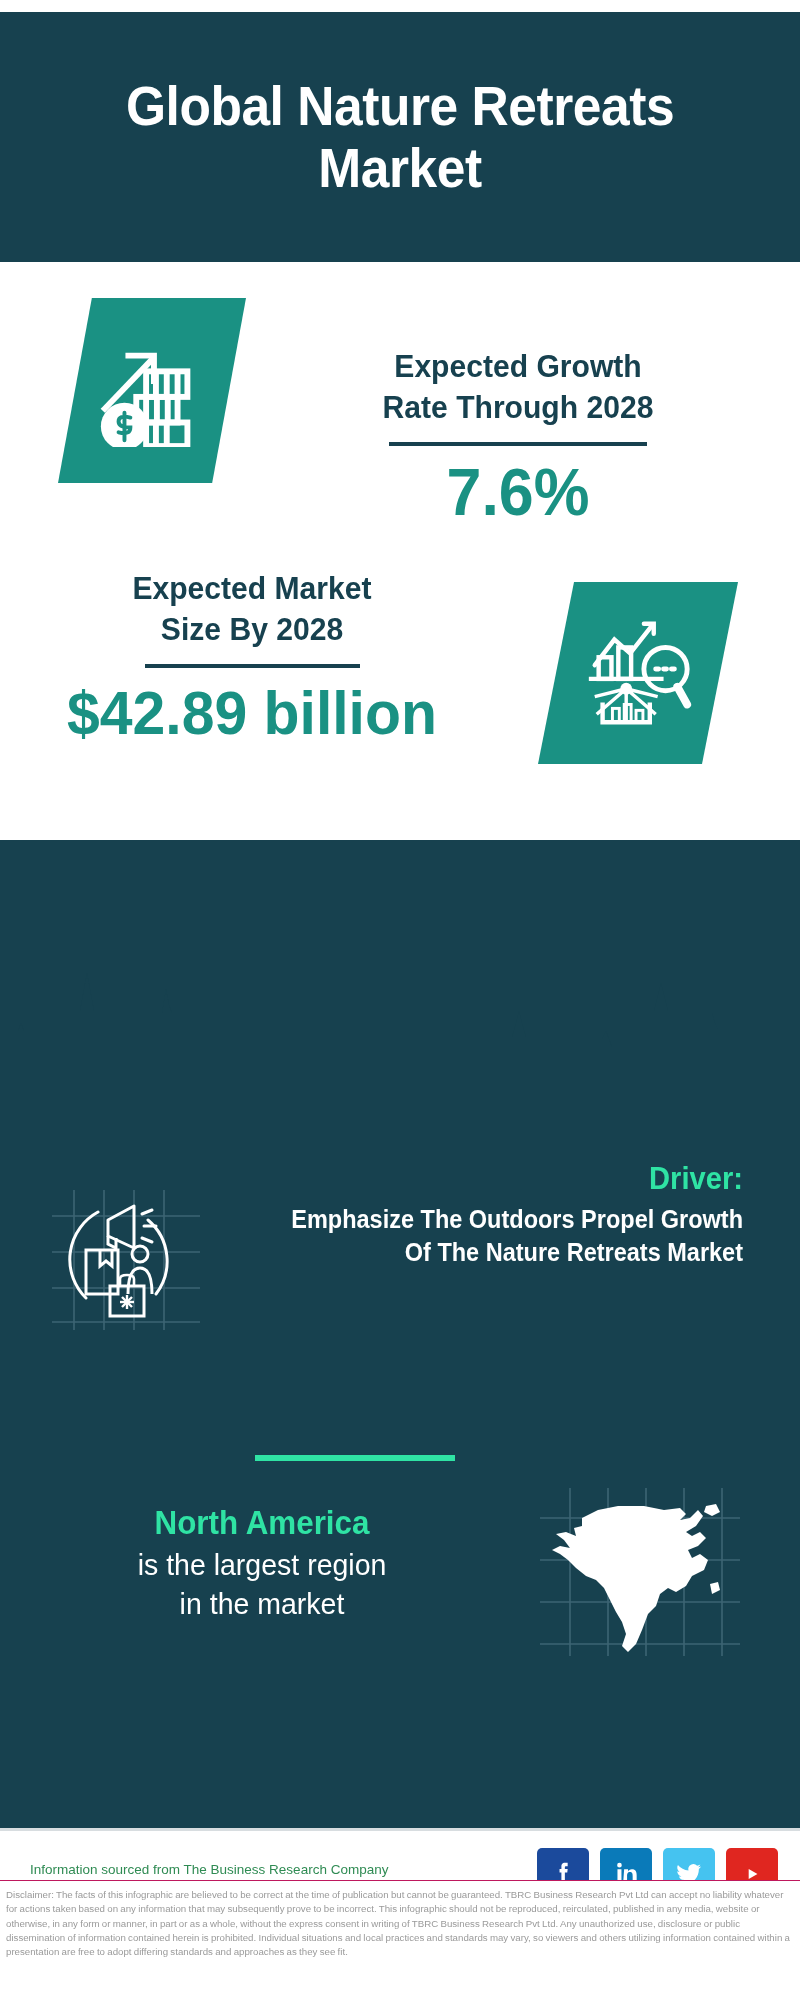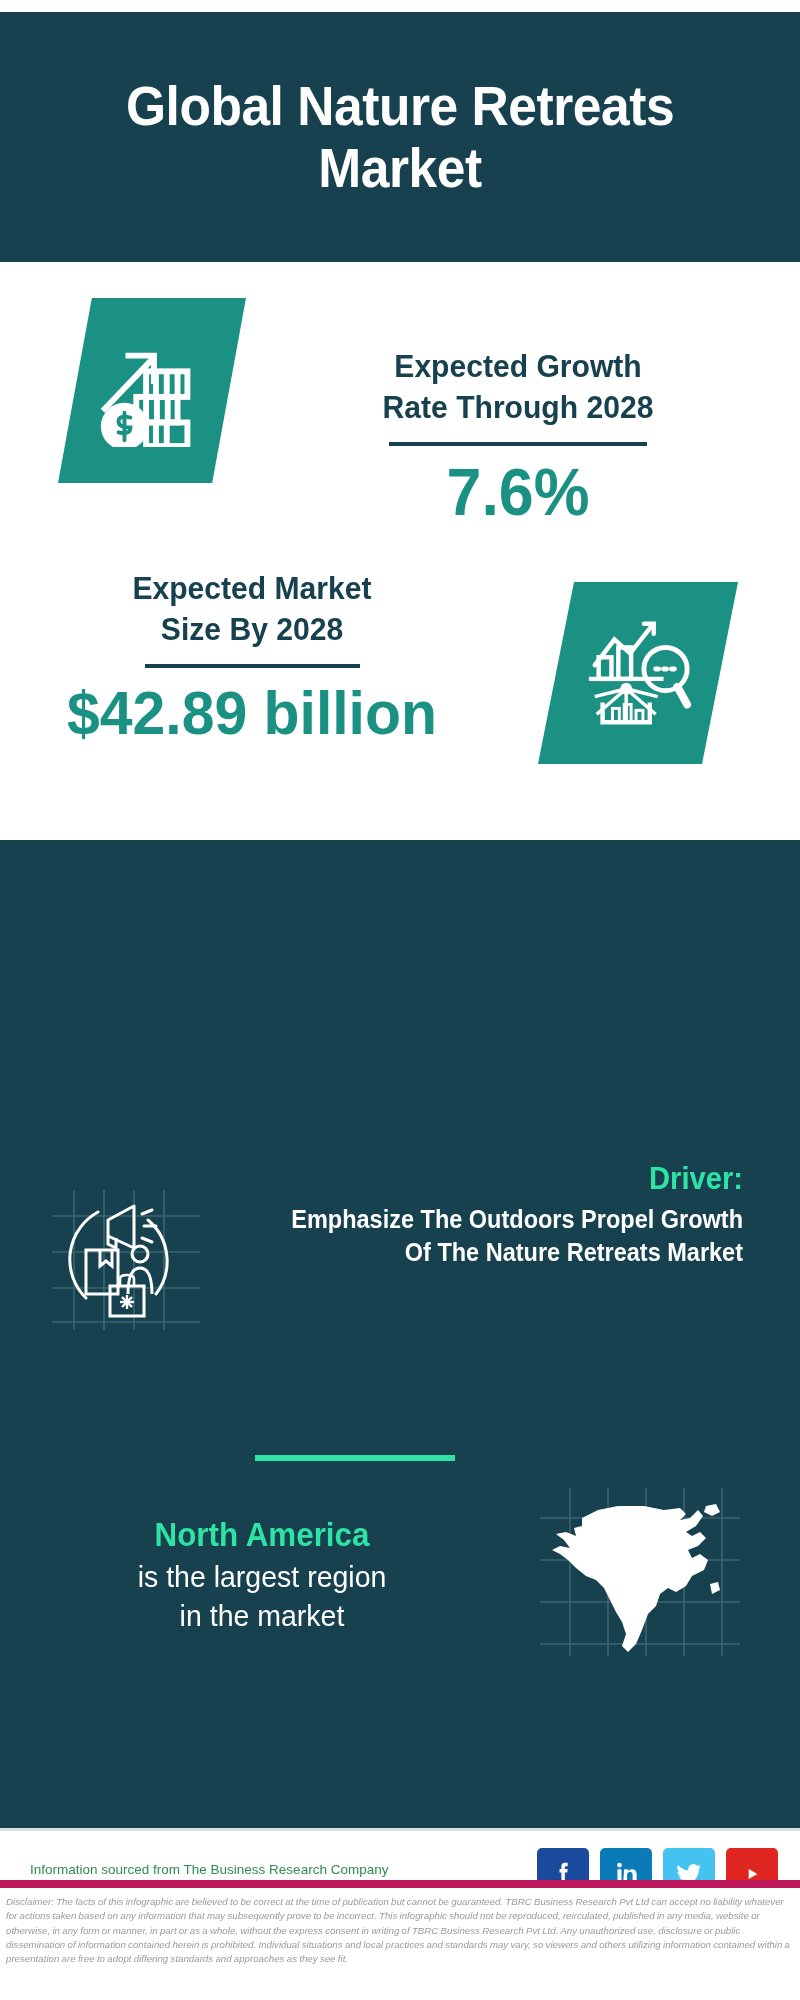--- a/index.html
+++ b/index.html
@@ -169,21 +169,20 @@
   .region {
     position: absolute;
     left: 0; top: 1470px;
     width: 800px;
   }
   .region-text {
     position: absolute;
     left: 22px; top: 32px;
     width: 480px;
     text-align: center;
-    margin-top: 12px;
   }
   .region-name {
     color: #2fe3a4;
     font-size: 33px;
     font-weight: 700;
     line-height: 1.3;
     transform: scaleX(0.95);
   }
   .region-sub {
     color: #ffffff;
@@ -238,23 +237,22 @@
   .sc-tw { background: #45c3f0; }
   .sc-yt { background: #e02620; }
   .social-ico svg { width: 32px; height: 32px; fill: #ffffff; }
 
   
   .disclaimer-band {
     position: absolute;
     left: 0; top: 1880px;
     width: 800px; height: 120px;
     background: #ffffff;
-    border-top: 8px solid #be185d;
+    border-top: 1px solid #be185d;
     padding: 7px 6px 0 6px;
-    font-style: italic;
   }
   .disclaimer-text {
     color: #9a9a9a;
     font-size: 9.7px;
     line-height: 1.48;
     text-align: left;
     word-spacing: -0.4px;
   }
 </style>
 </head>

